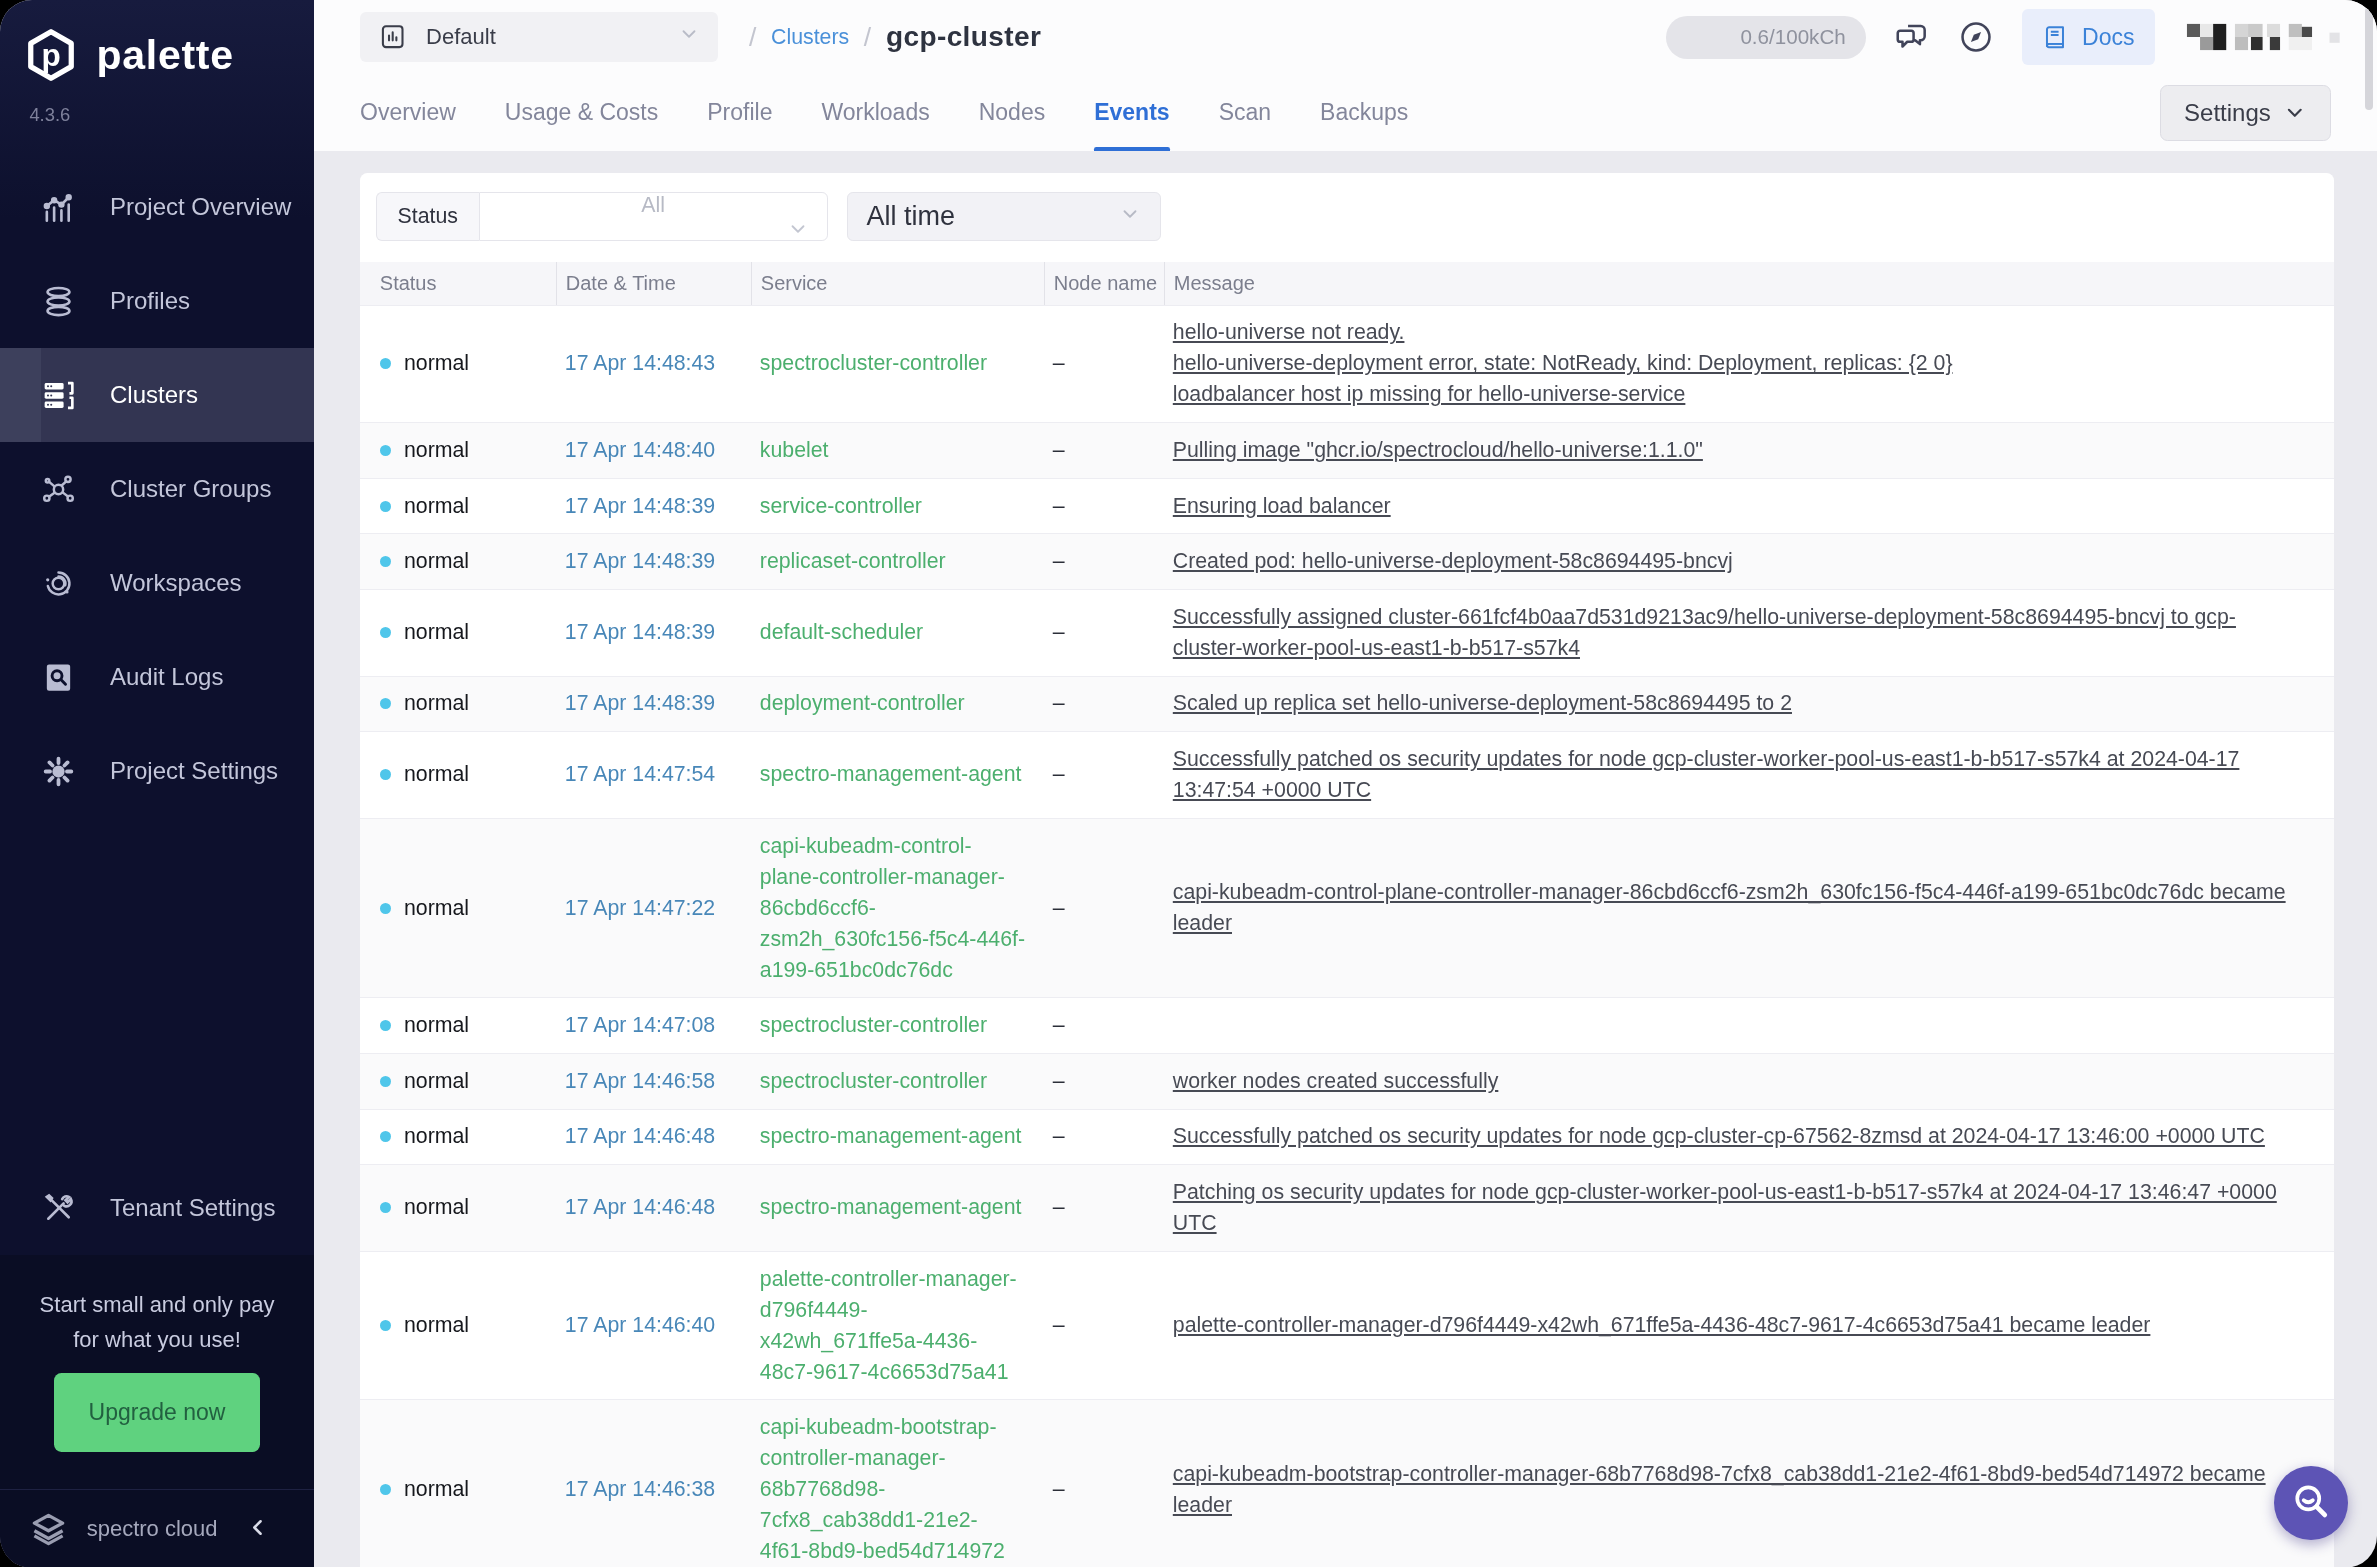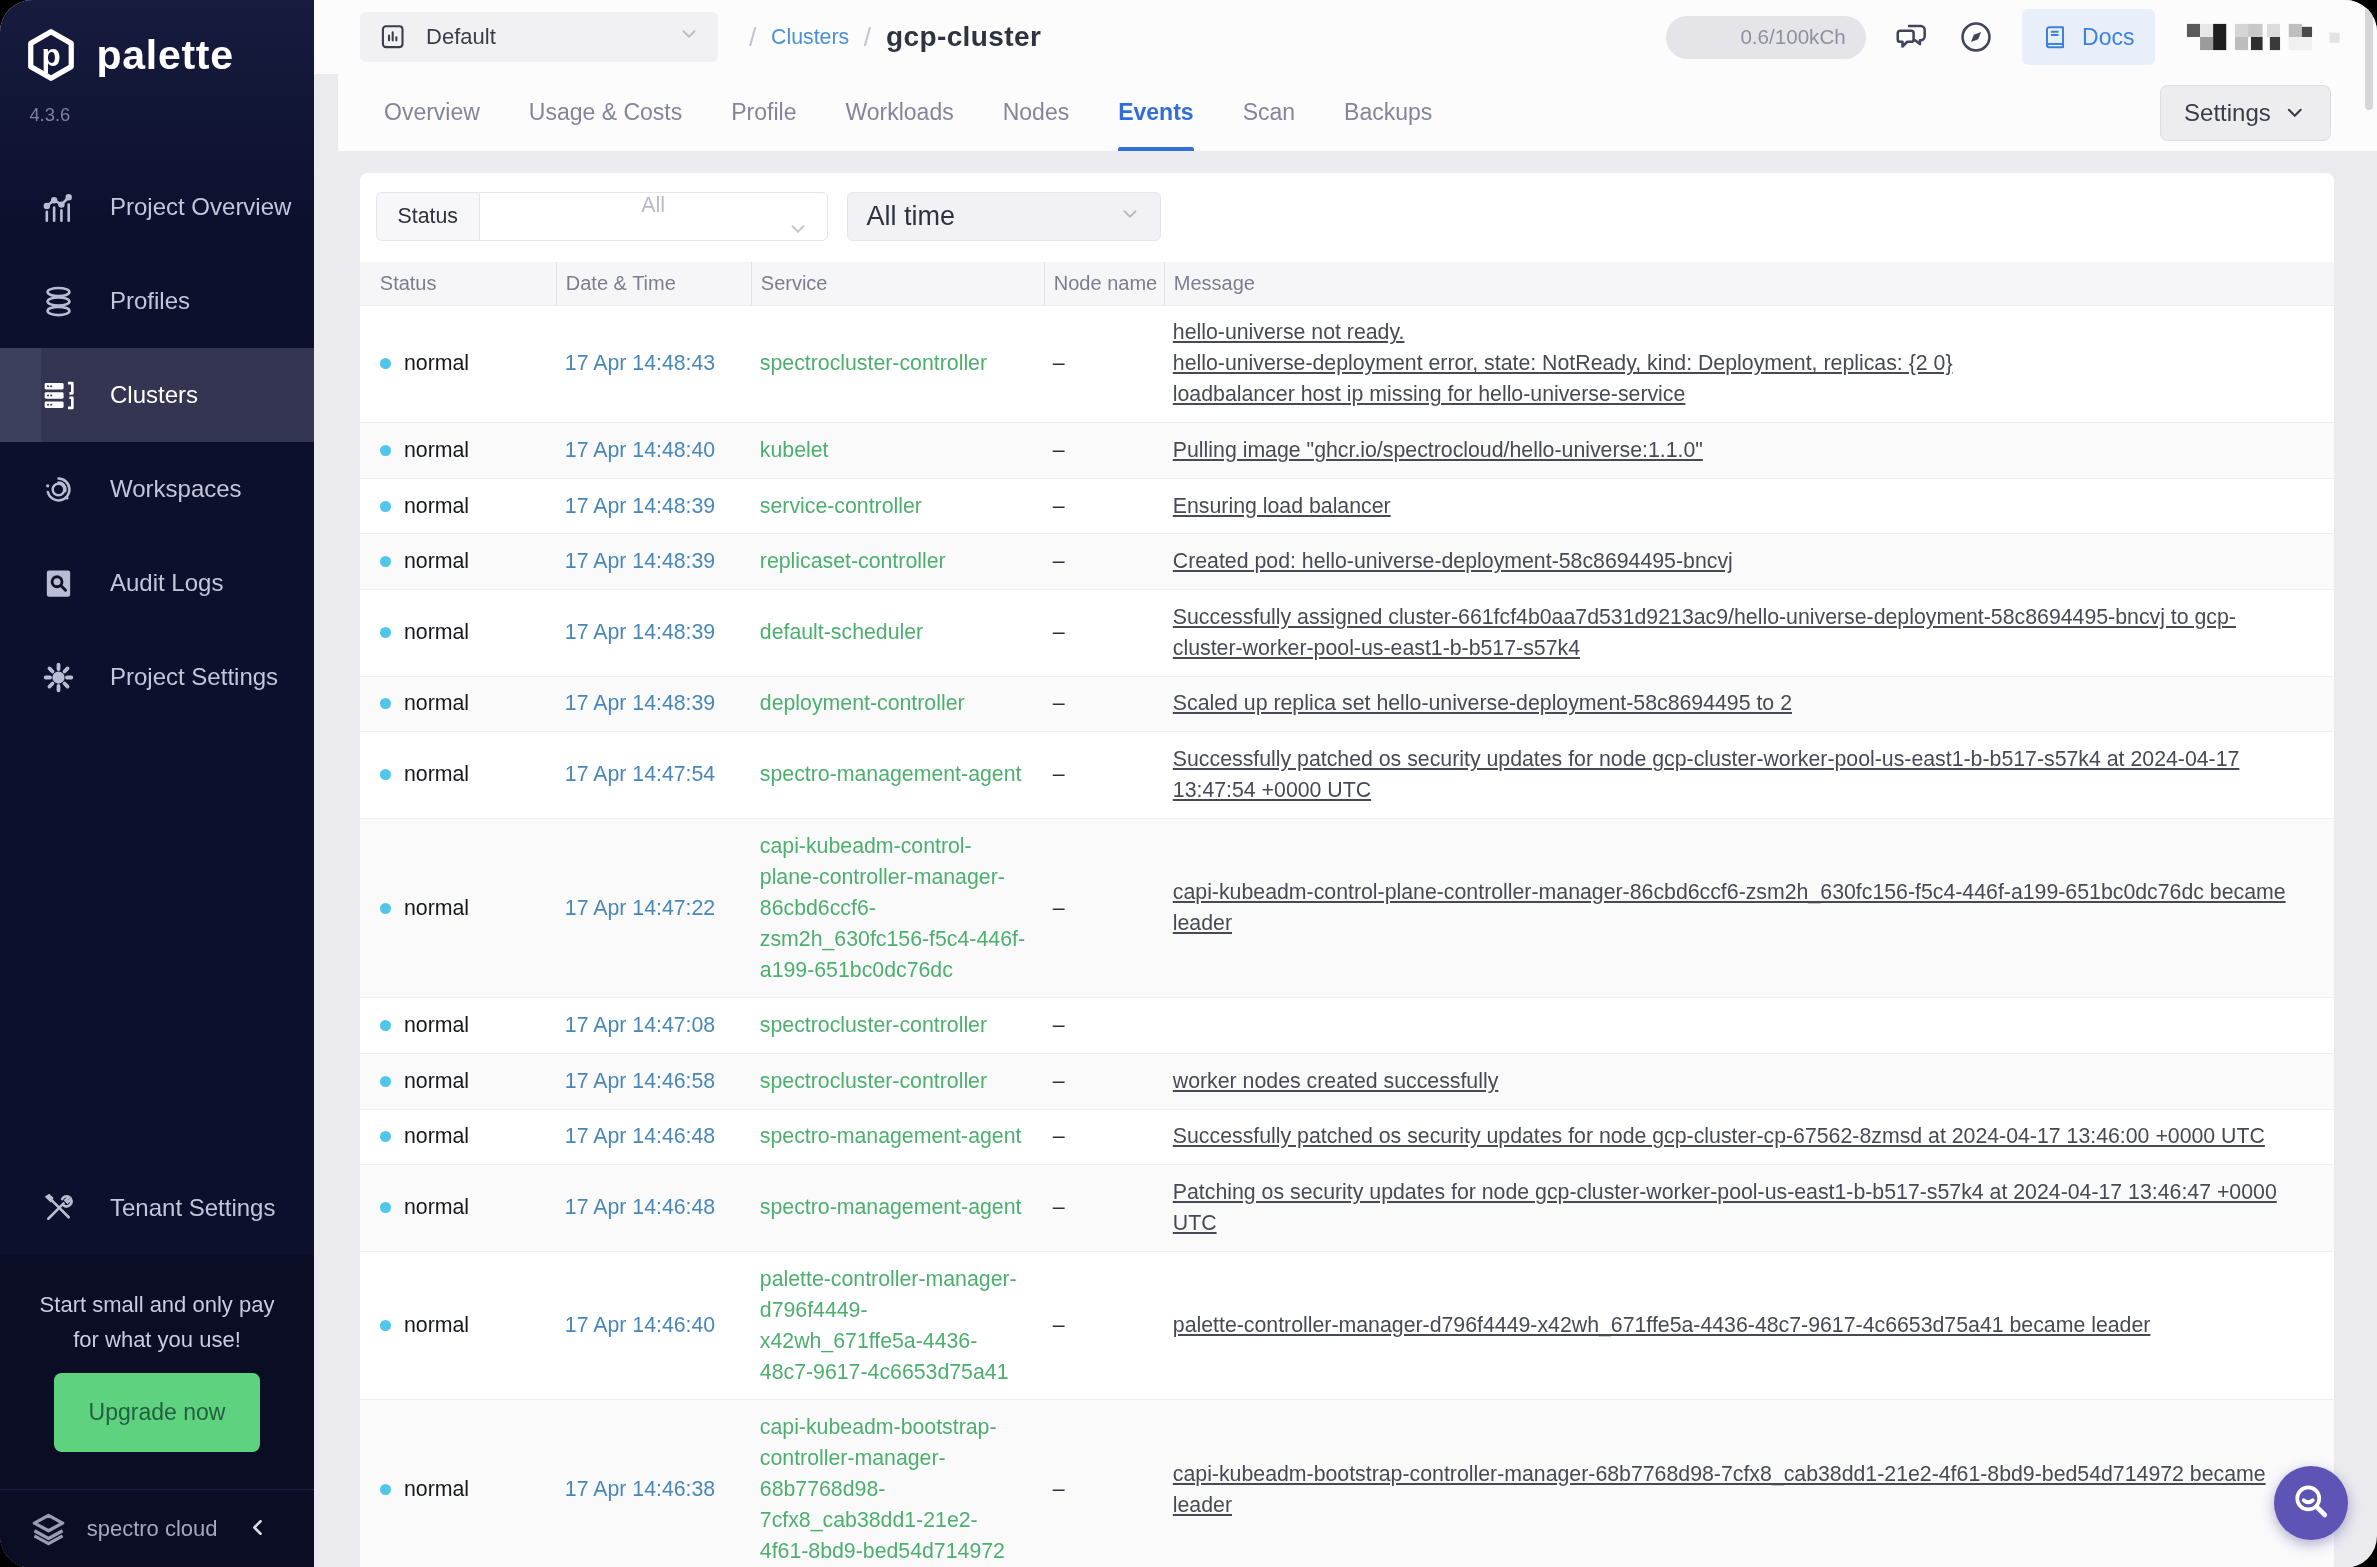--- a/index.html
+++ b/index.html
@@ -32,21 +32,21 @@
   .crumb .sep { color:#c3c5cf; font-size:26.5px; font-weight:300; }
   .crumb .lnk { color:#4a90d9; cursor:pointer; }
   .crumb .cur { color:#2e3340; font-size:28px; font-weight:600; letter-spacing:0.4px; }
   .top-right { margin-left:auto; display:flex; align-items:center; gap:26.5px; }
   .usage { width:200px; height:43px; border-radius:21.3px; background:#e4e4e9; color:#8f929e; font-size:20.6px; display:flex; align-items:center; justify-content:flex-end; padding-right:20.6px; }
   .icon-btn { display:flex; align-items:center; cursor:pointer; background:none; border:none; }
   .docs { height:56px; background:#e9eefb; border-radius:5.9px; display:flex; align-items:center; gap:13.2px; padding:0 20.6px; color:#3b82d8; font-size:23px; font-weight:500; cursor:pointer; }
   .redacted { margin-left:4.4px; }
 
   
-  .tabsbar { height:77px; background:#fcfcfd; display:flex; align-items:center; padding:0 46px; gap:49px;margin-left:24px; }
+  .tabsbar { height:77px; background:#fcfcfd; display:flex; align-items:center; padding:0 46px; gap:49px; }
   .tab { font-size:23px; color:#83869b; height:100%; display:flex; align-items:center; position:relative; cursor:pointer; white-space:nowrap; }
   .tab.active { color:#2f6fd6; font-weight:700; }
   .tab.active::after { content:""; position:absolute; left:0; right:0; bottom:0; height:4.4px; background:#2f6fd6; border-radius:2.2px 2.2px 0 0; }
   .settings-btn { margin-left:auto; height:56px; padding:0 23.6px; background:#ededf0; border:0.7px solid #dcdce3; border-radius:7.4px; font-size:24px; color:#3a3d49; display:flex; align-items:center; gap:12px; cursor:pointer; font-family:inherit; }
 
   
   .content { padding:22px 43px 0 46px; flex:1; overflow:hidden; }
   .card { background:#fff; border-radius:7.4px 7.4px 0 0; min-height:100%; }
   .filters { display:flex; align-items:center; gap:19px; padding:19px 16px 20.6px; }
   .status-group { display:flex; }
@@ -115,20 +115,31 @@
           <rect x="2.5" y="16.1" width="13" height="4.4" rx="1" fill="currentColor" stroke="none" style="color:#fff"></rect>
           <circle cx="4.8" cy="5.7" r=".7" fill="#333552" stroke="none"></circle>
             <circle cx="7" cy="5.7" r=".7" fill="#333552" stroke="none"></circle>
           <circle cx="4.8" cy="12" r=".7" fill="#333552" stroke="none"></circle>
             <circle cx="7" cy="12" r=".7" fill="#333552" stroke="none"></circle>
           <circle cx="4.8" cy="18.3" r=".7" fill="#333552" stroke="none"></circle>
             <circle cx="7" cy="18.3" r=".7" fill="#333552" stroke="none"></circle>
           <path d="M18.5 3.5h3v7h-2M18.5 20.5h3v-7h-2" stroke="#fff"></path>
         </svg>
         <span>Clusters</span>
+      </div>
+      <div class="nav-item">
+        <svg viewBox="0 0 24 24" fill="none" stroke-width="1.7">
+          <circle cx="12" cy="12" r="3.2"></circle>
+          <circle cx="4" cy="18" r="1.8"></circle>
+            <circle cx="20" cy="18" r="1.8"></circle>
+            <circle cx="18.5" cy="5" r="1.8"></circle>
+            <circle cx="4.5" cy="6" r="1.2"></circle>
+          <path d="M9.5 14l-3.8 2.8M14.6 13.8l3.9 3M13.8 9.6l3.3-3M9.6 10.2L5.6 6.8"></path>
+        </svg>
+        <span>Cluster Groups</span>
       </div>
       <div class="nav-item">
         <svg viewBox="0 0 24 24" fill="none" stroke-width="1.7" stroke-linecap="round">
           <circle cx="12" cy="12" r="4"></circle>
           <path d="M12 4.5a7.5 7.5 0 1 1-7.3 9.2"></path>
           <path d="M12 7.2a4.8 4.8 0 0 1 4.6 6"></path>
           <circle cx="4.6" cy="9.5" r="1.1" fill="currentColor" style="color:#b9bcd2" stroke="none"></circle>
           <circle cx="17.8" cy="17.8" r="1.1" fill="currentColor" style="color:#b9bcd2" stroke="none"></circle>
         </svg>
         <span>Workspaces</span>

